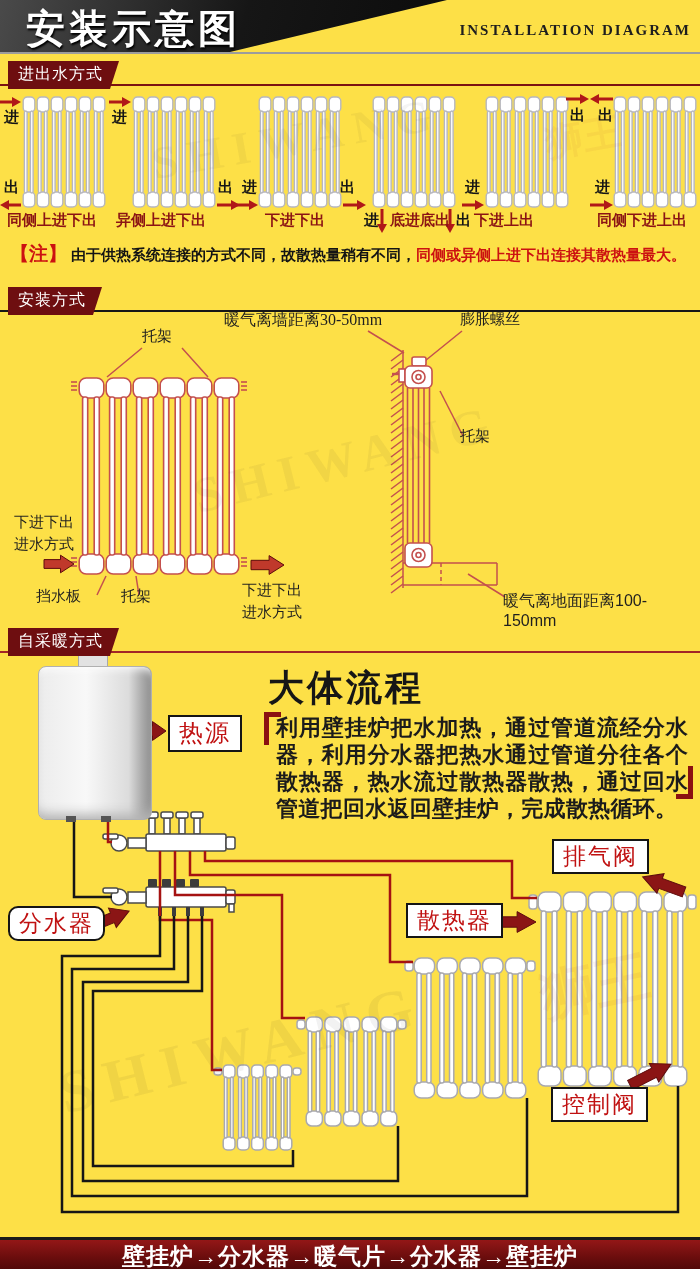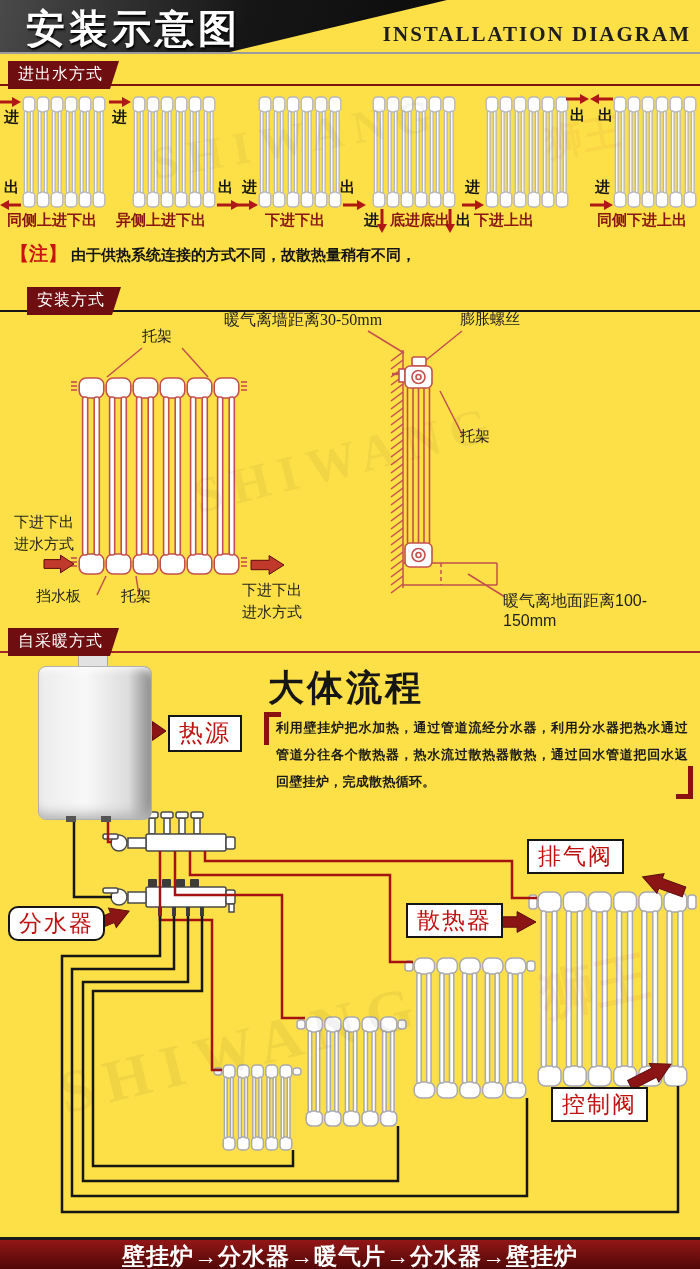--- a/index.html
+++ b/index.html
@@ -5,39 +5,39 @@
   html,body{margin:0;padding:0;background:#fff;}
   .page{position:relative;width:700px;height:1269px;background:#fde047;overflow:hidden;
         font-family:"Liberation Sans",sans-serif;}
   
   .hdr{position:absolute;left:0;top:0;width:700px;height:52px;
        background:linear-gradient(105deg,#4a4a4a 0%,#161616 35%,#000 100%);
        clip-path:polygon(0 0,447px 0,230px 100%,0 100%);z-index:2;}
   .hdr-title{position:absolute;left:26px;top:2px;font-size:39px;font-weight:bold;color:#fff;
        letter-spacing:4px;text-shadow:1px 2px 2px #000;}
   .hdr-sub{position:absolute;right:9px;top:22px;font-family:"Liberation Serif",serif;
-       font-weight:bold;font-size:21px;color:#1e1e1e;letter-spacing:2px;z-index:2;}
+       font-weight:bold;font-size:15px;color:#1e1e1e;letter-spacing:2px;z-index:2;}
   .hdr-rule{position:absolute;left:0;top:52px;width:700px;height:2px;background:#9c9c9c;z-index:1;}
   
   .seclabel{position:absolute;left:8px;background:#6e0e10;color:#fff;font-size:16px;font-weight:normal;
        padding:3px 16px 4px 10px;clip-path:polygon(0 0,100% 0,calc(100% - 9px) 100%,0 100%);
        z-index:4;letter-spacing:1px;}
   .rule{position:absolute;left:0;width:700px;z-index:1;}
   
   .t{position:absolute;z-index:4;color:#1f1f1f;}
   .pc{position:absolute;z-index:4;font-size:15px;font-weight:bold;color:#151515;}
   .ml{position:absolute;z-index:4;font-size:15px;font-weight:bold;color:#8b1414;}
   .note{position:absolute;left:10px;top:241px;width:690px;display:flex;align-items:baseline;
        white-space:nowrap;z-index:4;}
   .note .tag{color:#cc1111;font-weight:bold;font-size:19px;margin-right:4px;}
   .note .nb{color:#141414;font-weight:bold;font-size:15px;}
   .note .nr{color:#cc1111;font-weight:bold;font-size:15px;}
   .flow-title{position:absolute;left:268px;top:664px;font-size:36px;font-weight:bold;color:#161616;
        letter-spacing:3px;z-index:4;}
-  .flow-body{position:absolute;left:276px;top:714px;width:412px;font-size:13px;font-weight:bold;
+  .flow-body{position:absolute;left:276px;top:714px;width:412px;font-size:22px;font-weight:bold;
        color:#1b1b1b;line-height:27px;text-align:justify;z-index:4;letter-spacing:0.3px;}
   .cb1{position:absolute;left:264px;top:712px;width:12px;height:28px;
        border-left:5px solid #8b1111;border-top:5px solid #8b1111;z-index:4;}
   .cb2{position:absolute;left:676px;top:766px;width:12px;height:28px;
        border-right:5px solid #8b1111;border-bottom:5px solid #8b1111;z-index:4;}
   .lbox{position:absolute;border:2px solid #151515;background:#fff;color:#c01111;font-weight:normal;
        font-size:23px;padding:2px 9px 3px;letter-spacing:2px;line-height:1.15;z-index:5;}
   
   .boiler{position:absolute;left:38px;top:666px;width:112px;height:152px;border:1px solid #b0b0b0;
        border-radius:8px;z-index:3;
@@ -533,23 +533,24 @@
   <div class="ml" style="left:7px;top:211px;width:110px;">同侧上进下出</div>
   <div class="ml" style="left:116px;top:211px;width:110px;">异侧上进下出</div>
   <div class="ml" style="left:265px;top:211px;width:110px;">下进下出</div>
   <div class="ml" style="left:390px;top:211px;width:62px;">底进底出</div>
   <div class="ml" style="left:474px;top:211px;width:110px;">下进上出</div>
   <div class="ml" style="left:597px;top:211px;width:112px;">同侧下进上出</div>
 
   <div class="note">
     <span class="tag">【注】</span>
     <span class="nb">由于供热系统连接的方式不同，故散热量稍有不同，</span>
+    <span class="nr">同侧或异侧上进下出连接其散热量最大。</span>
   </div>
 
-  <div class="seclabel" style="top:287px;margin-left:19px;">安装方式</div>
+  <div class="seclabel" style="top:287px;">安装方式</div>
   <div class="rule" style="top:310px;height:2px;background:#161616;"></div>
 
   <div class="t" style="left:142px;top:327px;font-size:15px;">托架</div>
   <div class="t" style="left:224px;top:310px;font-size:16px;font-family:Liberation Serif, serif;">暖气离墙距离30-50mm</div>
   <div class="t" style="left:460px;top:310px;font-size:15px;">膨胀螺丝</div>
   <div class="t" style="left:460px;top:427px;font-size:15px;">托架</div>
   <div class="t" style="left:14px;top:511px;font-size:15px;line-height:22px;">
     <span>下进下出</span><br>
     <span>进水方式</span>
   </div>
@@ -570,21 +571,21 @@
   <div class="port" style="left:66px;top:816px;"></div>
   <div class="port" style="left:101px;top:816px;"></div>
 
   <div class="flow-title">大体流程</div>
   <div class="cb1"></div>
   <div class="cb2"></div>
   <div class="flow-body">利用壁挂炉把水加热，通过管道流经分水器，利用分水器把热水通过管道分往各个散热器，热水流过散热器散热，通过回水管道把回水返回壁挂炉，完成散热循环。</div>
 
   <div class="lbox" style="left:168px;top:715px;font-size:24px;">热源</div>
   <div class="lbox" style="left:8px;top:906px;border-radius:10px;">分水器</div>
-  <div class="lbox" style="left:527px;top:839px;">排气阀</div>
+  <div class="lbox" style="left:552px;top:839px;">排气阀</div>
   <div class="lbox" style="left:406px;top:903px;">散热器</div>
   <div class="lbox" style="left:551px;top:1087px;">控制阀</div>
 
   <div class="wm" style="left:150px;top:112px;font-size:46px;letter-spacing:10px;color:rgba(40,40,40,0.05);transform:rotate(-10deg);">SHIWANG</div>
   <div class="wm" style="left:190px;top:430px;font-size:50px;letter-spacing:10px;color:rgba(40,40,40,0.055);transform:rotate(-14deg);">SHIWANG</div>
   <div class="wm" style="left:55px;top:1015px;font-size:60px;letter-spacing:12px;color:rgba(40,40,40,0.06);transform:rotate(-14deg);">SHIWANG</div>
   <div class="wm" style="left:540px;top:950px;font-size:55px;color:rgba(150,40,40,0.06);transform:rotate(-12deg);">狮王</div>
   <div class="wm" style="left:545px;top:112px;font-size:38px;color:rgba(150,40,40,0.05);transform:rotate(-10deg);">狮王</div>
 
   <div class="footer">

